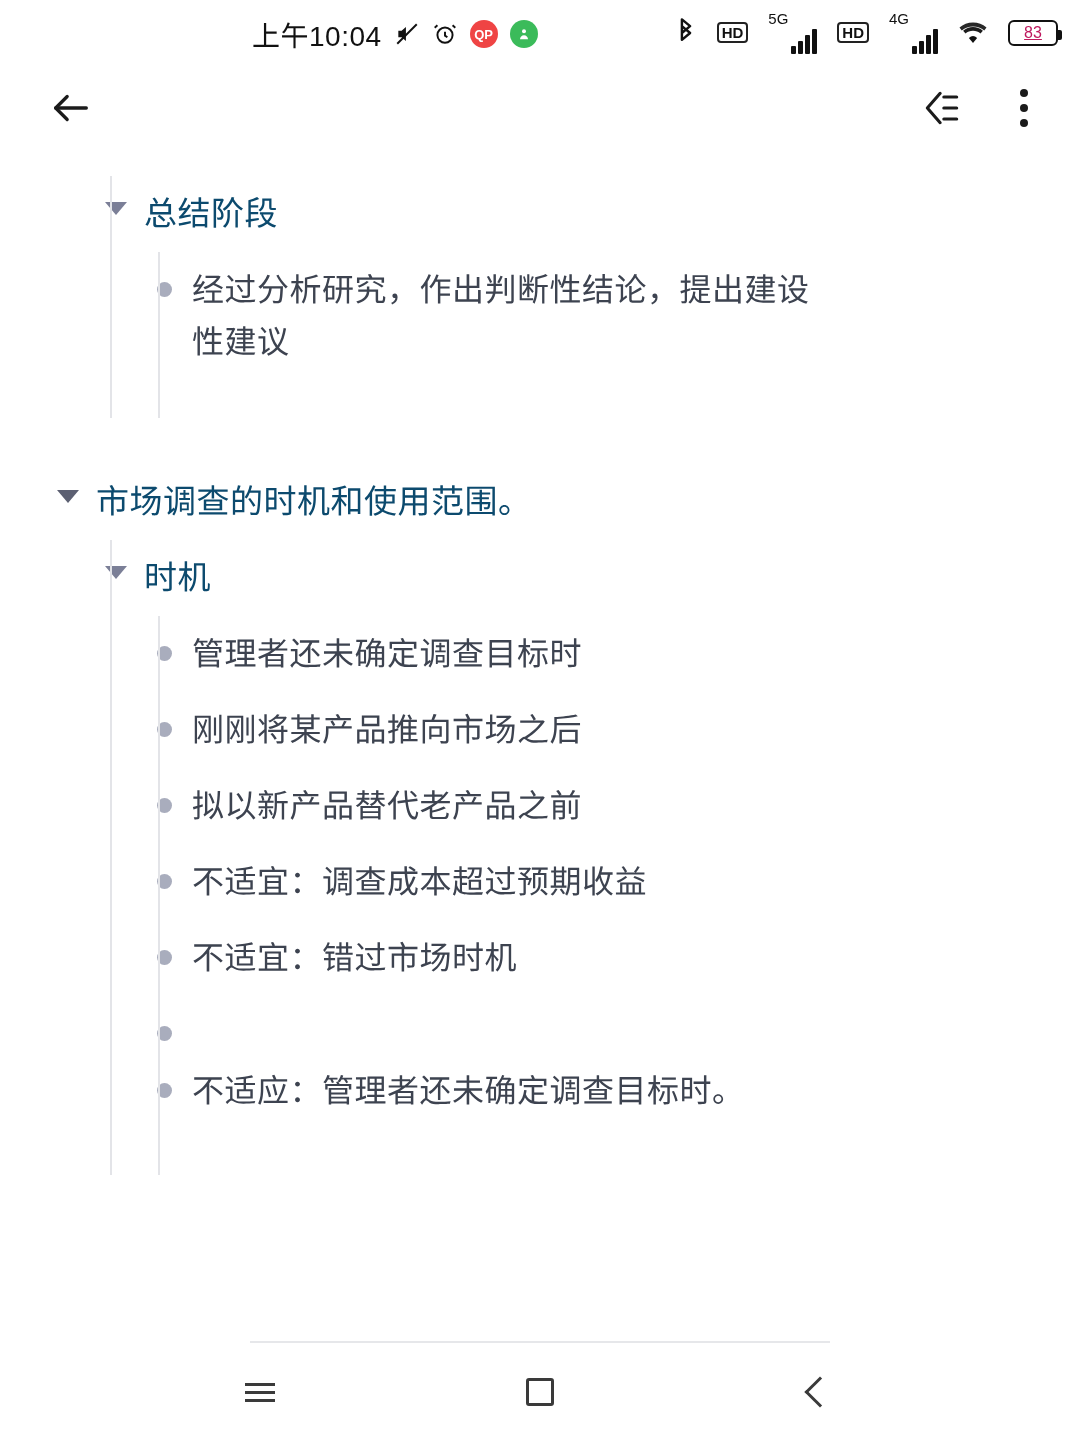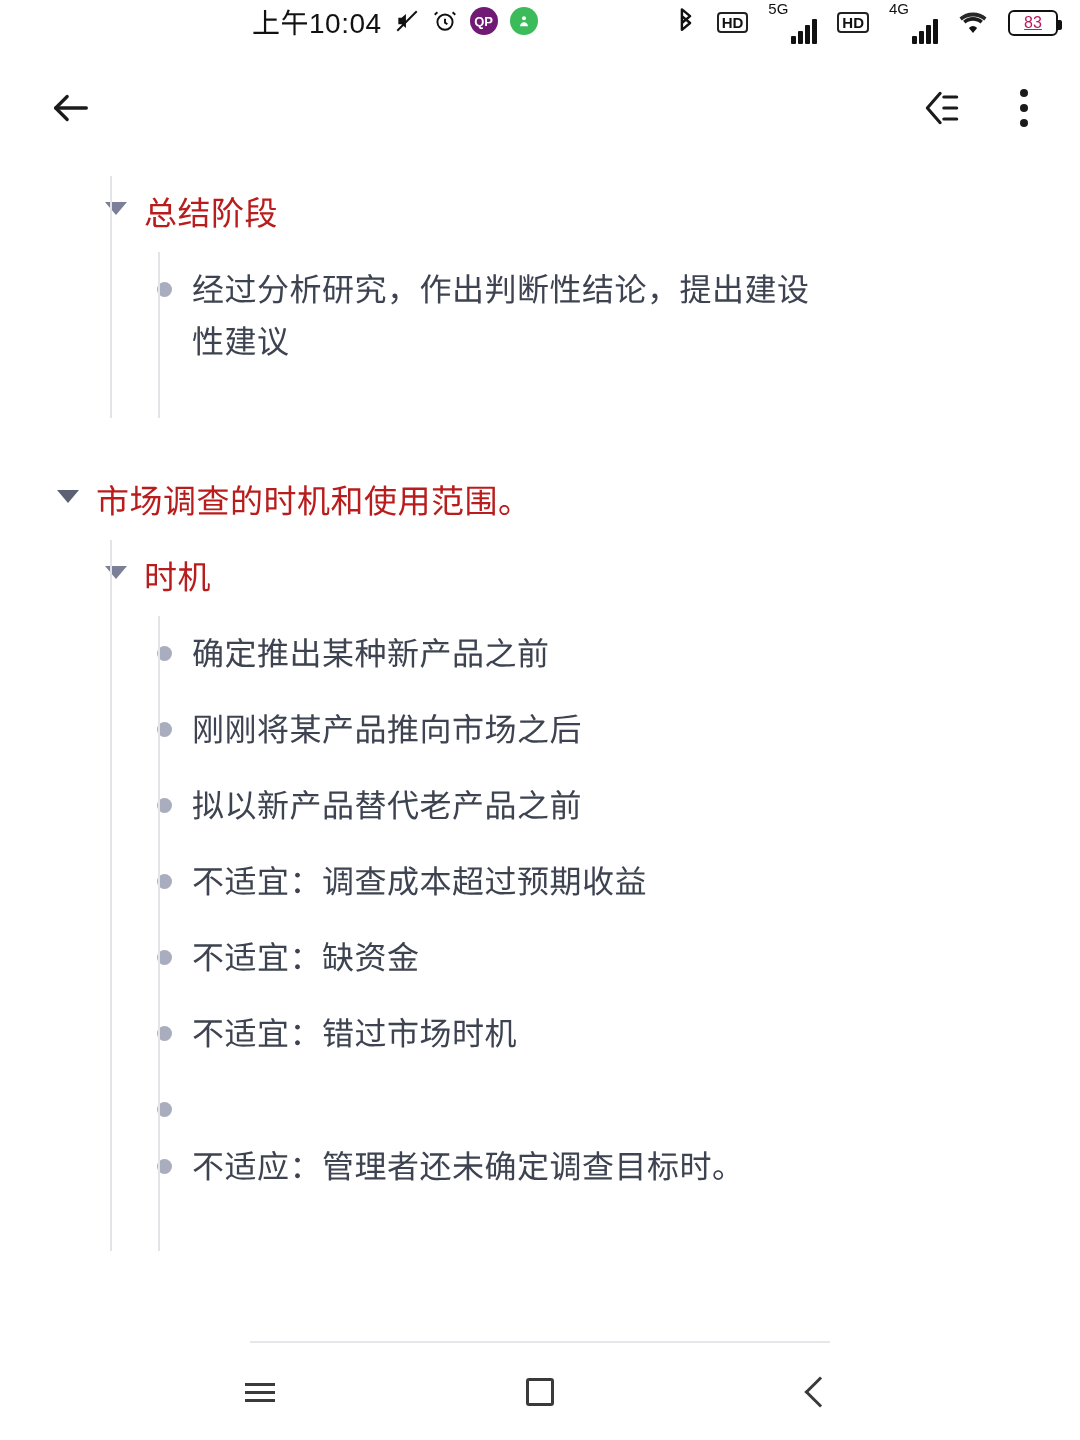--- a/index.html
+++ b/index.html
@@ -9,43 +9,43 @@
     background: #ffffff;
     font-family: "Liberation Sans", "DejaVu Sans", sans-serif;
     overflow: hidden;
   }
   body { position: relative; }
 
   
   .status-bar {
     height: 62px;
     display: flex;
-    align-items: flex-start;
-    padding: 1px 22px;
+    align-items: flex-end;
+    padding: 8px 22px;
     font-size: 27px;
     color: #111;
     position: relative;
   }
   .status-left {
     display: flex;
     align-items: center;
     gap: 12px;
     margin-left: 230px;
   }
   .status-time { font-size: 28px; letter-spacing: .5px; color: #111; }
   .si { display: inline-flex; align-items: center; justify-content: center; }
   .mute-icon { width: 26px; height: 26px; position: relative; }
   .mute-icon svg { display:block; }
   .alarm-icon { width: 26px; height: 26px; }
   .badge-round {
     width: 28px; height: 28px; border-radius: 50%;
     display: inline-flex; align-items: center; justify-content: center;
     font-size: 13px; color: #fff; font-weight: bold;
   }
-  .badge-qq { background: #701a75; }
+  .badge-qq { background: #ef4444; }
   .badge-green { background: #3bbb5a; }
 
   .status-right {
     position: absolute;
     right: 22px;
     display: flex;
     align-items: center;
     gap: 20px;
   }
   .bt-icon { width: 22px; height: 30px; }
@@ -135,21 +135,21 @@
   .tri.dark { border-top-color: #5c6072; }
   .dot {
     width: 15px; height: 15px;
     border-radius: 50%;
     background: #a9adbd;
     margin-top: 4px;
   }
   .text {
     font-size: 33px;
     line-height: 52px;
-    color: #b91c1c;
+    color: #0c4a6e;
     letter-spacing: .5px;
     max-width: 640px;
   }
   .text.level2 { font-size: 33px; }
   .text.leaf { font-size: 32px; color: #3d4350; }
 
   .lvl1 { margin-left: 0; }
   .lvl2 { margin-left: 48px; position: relative; }
 
   .section-gap { height: 46px; }
@@ -306,45 +306,39 @@
         <div class="text level2">时机</div>
       </div>
 
       <div class="node lvl2" style="margin-left:48px;">
         <div class="guide" style="left:22px;"></div>
 
         <div class="row">
           <div class="marker">
               <div class="dot"></div>
             </div>
-          <div class="text leaf">确定推出某种新产品之前</div>
+          <div class="text leaf">管理者还未确定调查目标时</div>
         </div>
         <div class="row">
           <div class="marker">
               <div class="dot"></div>
             </div>
           <div class="text leaf">刚刚将某产品推向市场之后</div>
         </div>
         <div class="row">
           <div class="marker">
               <div class="dot"></div>
             </div>
           <div class="text leaf">拟以新产品替代老产品之前</div>
         </div>
         <div class="row">
           <div class="marker">
               <div class="dot"></div>
             </div>
           <div class="text leaf">不适宜：调查成本超过预期收益</div>
-        </div>
-        <div class="row">
-          <div class="marker">
-              <div class="dot"></div>
-            </div>
-          <div class="text leaf">不适宜：缺资金</div>
         </div>
         <div class="row">
           <div class="marker">
               <div class="dot"></div>
             </div>
           <div class="text leaf">不适宜：错过市场时机</div>
         </div>
         <div class="row">
           <div class="marker">
               <div class="dot"></div>

